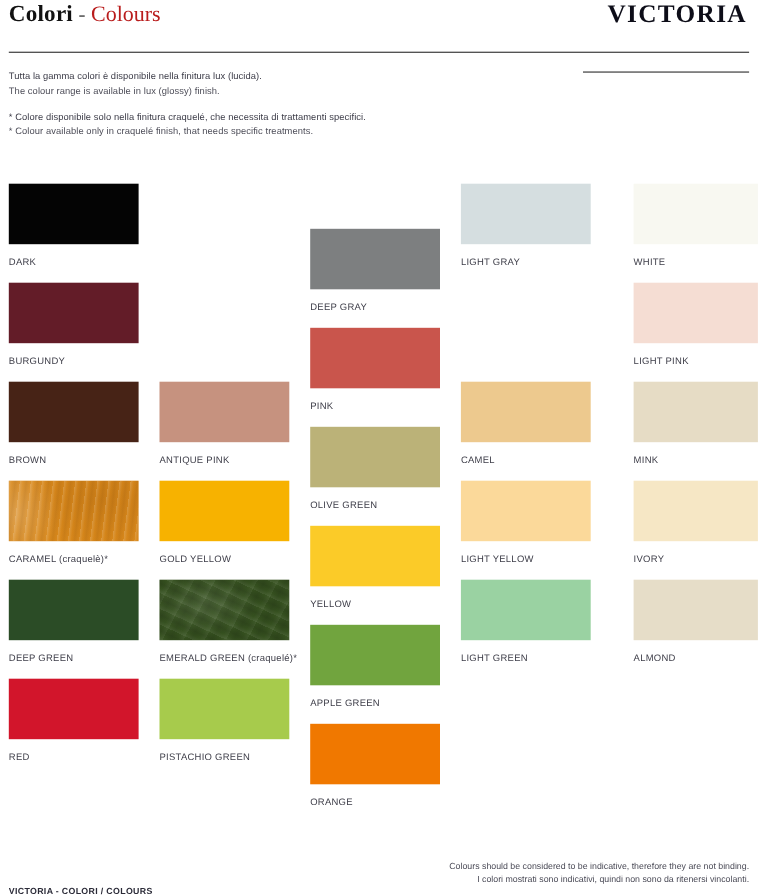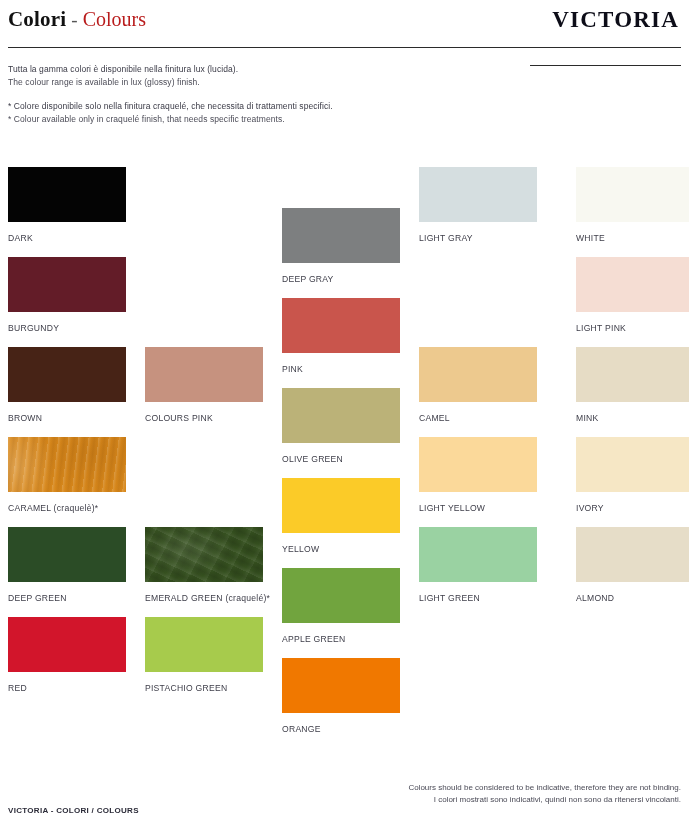--- a/index.html
+++ b/index.html
@@ -13,21 +13,21 @@
     position: relative;
   }
 
   .page { position: relative; width: 689px; height: 814px; padding: 0 8px; }
 
   
   .header {
     position: relative;
     height: 47px;
     display: flex;
-    align-items: center;
+    align-items: flex-start;
     justify-content: space-between;
     gap: 32px;
   }
   .title-wrap { display: flex; align-items: baseline; gap: 5px; padding-bottom: 8px; }
   .title-it {
     font-family: "Liberation Serif", serif;
     font-size: 21px;
     font-weight: bold;
     color: #111;
     letter-spacing: 0.2px;
@@ -220,39 +220,43 @@
           <div class="label">LIGHT PINK</div>
         </div>
       </div>
       <div class="row">
         <div class="cell c0">
           <div class="swatch" title="#472316" style="background: rgb(71, 35, 22);"></div>
           <div class="label">BROWN</div>
         </div>
         <div class="cell c1">
           <div class="swatch" title="#c6927f" style="background: rgb(198, 146, 127);"></div>
-          <div class="label">COLOURS PINK</div>
+          <div class="label">ANTIQUE PINK</div>
         </div>
         <div class="cell c2">
           <div class="swatch" title="#bbb278" style="background: rgb(187, 178, 120);"></div>
           <div class="label">OLIVE GREEN</div>
         </div>
         <div class="cell c3">
           <div class="swatch" title="#edc98e" style="background: rgb(237, 201, 142);"></div>
           <div class="label">CAMEL</div>
         </div>
         <div class="cell c4">
           <div class="swatch" title="#e6dcc5" style="background: rgb(230, 220, 197);"></div>
           <div class="label">MINK</div>
         </div>
       </div>
       <div class="row">
         <div class="cell c0">
           <div class="swatch tex-wood" title="#d8881b" style="background: rgb(216, 136, 27);"></div>
           <div class="label">CARAMEL (craquelè)*</div>
+        </div>
+        <div class="cell c1">
+          <div class="swatch" title="#f7b200" style="background: rgb(247, 178, 0);"></div>
+          <div class="label">GOLD YELLOW</div>
         </div>
         <div class="cell c2">
           <div class="swatch" title="#fbcb28" style="background: rgb(251, 203, 40);"></div>
           <div class="label">YELLOW</div>
         </div>
         <div class="cell c3">
           <div class="swatch" title="#fbd99a" style="background: rgb(251, 217, 154);"></div>
           <div class="label">LIGHT YELLOW</div>
         </div>
         <div class="cell c4">

